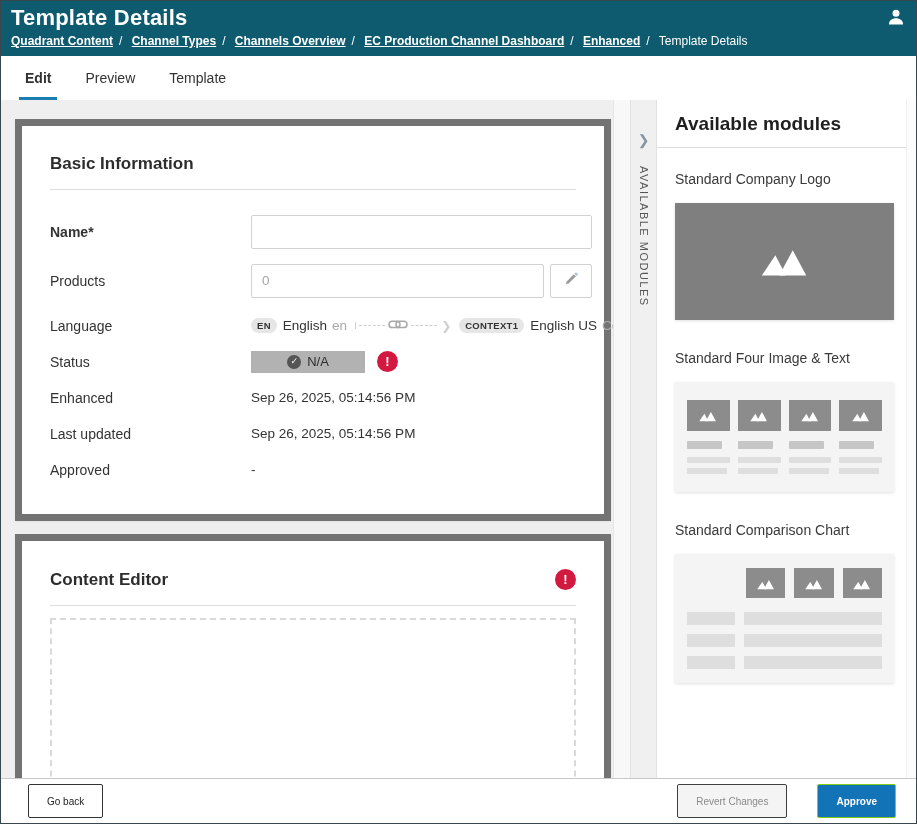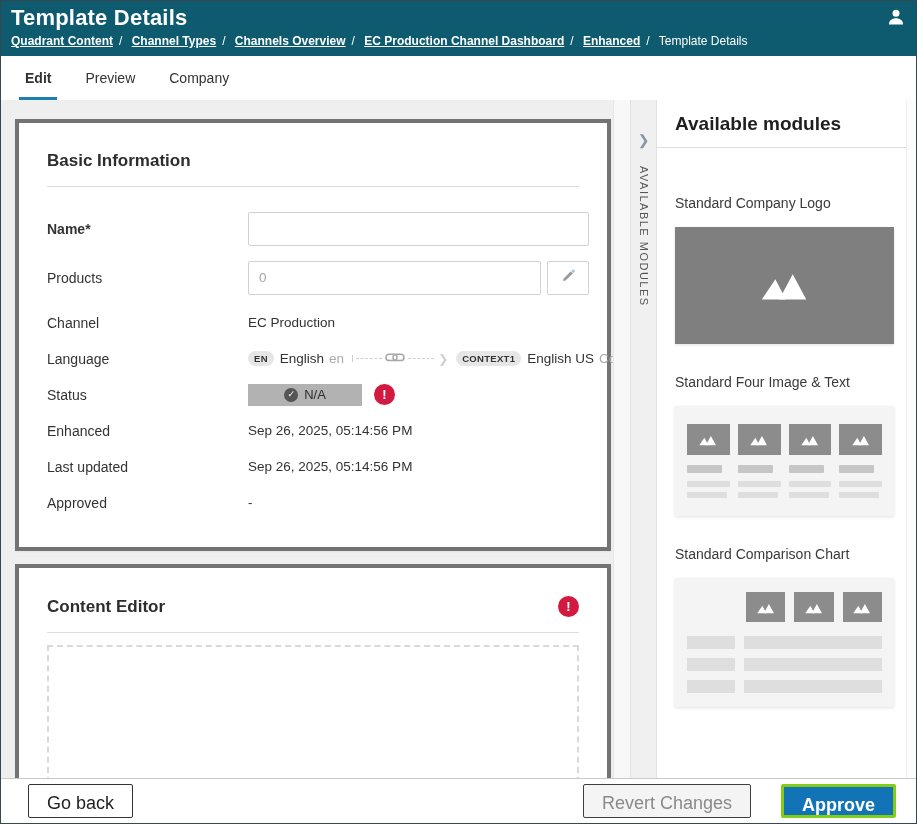--- a/index.html
+++ b/index.html
@@ -35,21 +35,21 @@
     display:flex; flex-direction:column; align-items:center; cursor:pointer;
   }
   .collapse-strip .chev{ color:#8496a5; font-size:14px; font-weight:bold; margin-top:32px; }
   .collapse-strip .vtext{
     writing-mode:vertical-rl; font-size:11px; color:#555; letter-spacing:1.5px; margin-top:18px; white-space:nowrap;
   }
   .sidebar{ flex:0 0 249px; background:#fff; overflow:hidden; }
   .sidebar-scrollbar{ flex:0 0 10px; background:#fcfcfc; border-left:1px solid #eee; }
 
   
-  .card{ background:#fff; border:4px solid #737373; box-shadow:0 1px 2px rgba(0,0,0,.05); width:596px; }
+  .card{ background:#fff; border:7px solid #737373; box-shadow:0 1px 2px rgba(0,0,0,.05); width:596px; }
   .card-head{ display:flex; align-items:center; justify-content:space-between; padding:28px 28px 0 28px; }
   .card h2{ font-size:17px; font-weight:600; color:#2d2d2d; }
   .card .divider{ border:none; border-top:1px solid #dcdcdc; margin:15px 28px 0 28px; }
   .card-body{ padding:24px 28px 26px 28px; }
 
   
   .frow{ display:grid; grid-template-columns:201px 1fr; align-items:center; min-height:35px; margin-bottom:1px; }
   .flabel{ font-size:14px; color:#333; }
   .flabel.bold{ font-weight:bold; }
   .fvalue{ font-size:13.5px; color:#333; }
@@ -93,21 +93,21 @@
     font-size:13px; display:inline-flex; align-items:center; justify-content:center; margin-left:12px; line-height:1;
   }
 
   
   .content-editor{ margin-top:13px; }
   .dropzone{ margin:12px 28px 28px 28px; height:260px; border:2px dashed #d9d9d9; background:#fff; }
 
   
   .sidebar h2{ font-size:19px; font-weight:600; color:#1f1f1f; padding:13px 18px 12px 18px; border-bottom:1px solid #ddd; }
   .modules{ padding:22px 12px 0 18px; }
-  .module{ margin-bottom:29px;margin-top:24px; }
+  .module{ margin-bottom:29px; }
   .module-name{ font-size:14px; color:#3a3a3a; margin-bottom:14px; line-height:19px; max-width:215px; }
   .preview{ width:219px; cursor:grab; box-shadow:0 1px 3px rgba(0,0,0,.12); }
 
   .logo-preview{ height:117px; background:#7f7f7f; display:flex; align-items:center; justify-content:center; }
   .logo-preview svg{ width:58px; height:36px; }
 
   .panel-preview{ background:#f4f4f4; padding:12px; }
   .fit-grid{ display:flex; gap:8px; }
   .fit-col{ flex:1; }
   .mini-img{ height:31px; background:#8c8c8c; display:flex; align-items:center; justify-content:center; margin-bottom:10px; }
@@ -125,24 +125,24 @@
   .cmp-row:last-child{ margin-bottom:0; }
   .cmp-cell-s{ width:48px; height:13px; background:#dedede; }
   .cmp-cell-l{ flex:1; height:13px; background:#dedede; }
 
   
   .footer{
     flex:0 0 45px; background:#fff; border-top:1px solid #c9c9c9;
     display:flex; align-items:center; padding:0 20px 0 27px; gap:30px;
   }
   .footer .spacer{ flex:1; }
-  .btn{ font-family:inherit; font-size:18px; height:34px; border-radius:2px; cursor:pointer; padding:8px 18px; }
+  .btn{ font-family:inherit; font-size:10px; height:34px; border-radius:2px; cursor:pointer; padding:8px 18px; }
   .btn.ghost{ background:#fff; border:1px solid #333; color:#222; }
   .btn.revert{ background:#f4f4f4; border:1px solid #3f3f3f; color:#8a8a8a; }
-  .btn.approve{ background:#1273b7; border:3px solid #84cc16; color:#fff; font-weight:bold;text-align:right; }
+  .btn.approve{ background:#1273b7; border:1px solid #84cc16; color:#fff; font-weight:bold;text-align:right; }
 </style>
 </head>
 <body>
 
 <div class="page">
 
   <header class="topbar">
     <h1>Template Details</h1>
     <span class="user-icon">
       <svg viewBox="0 0 24 24">
@@ -156,21 +156,21 @@
       <a>Channels Overview</a><span class="sep">/</span>
       <a>EC Production Channel Dashboard</a><span class="sep">/</span>
       <a>Enhanced</a><span class="sep">/</span>
       <span class="current">Template Details</span>
     </nav>
   </header>
 
   <div class="tabbar">
     <div class="tab active">Edit</div>
     <div class="tab">Preview</div>
-    <div class="tab">Company</div>
+    <div class="tab">Template</div>
   </div>
 
   <div class="body">
     <main class="main">
 
       <section class="card">
         <div class="card-head">
           <h2>Basic Information</h2>
         </div>
         <hr class="divider">
@@ -189,24 +189,20 @@
                 <span>
                   <svg width="16" height="16" viewBox="0 0 16 16">
                       <path d="M3 13 L3.7 10.4 L10.6 3.5 L13 5.2 L5.6 12.4 Z" fill="#9a9a9a"></path>
                       <path d="M11.2 2.9 L12.4 1.7 a0.9 0.9 0 0 1 1.3 0 l0.9 0.9 a0.9 0.9 0 0 1 0 1.3 L13.5 5.1 Z" fill="#aac4d8"></path>
                     </svg>
                 </span>
               </span>
             </div>
           </div>
 
-          <div class="frow">
-            <span class="flabel">Channel</span>
-            <span class="fvalue">EC Production</span>
-          </div>
 
           <div class="frow">
             <span class="flabel">Language</span>
             <span class="lang-line">
               <span class="lang-badge">EN</span>
               <span class="lang-name">English</span>
               <span class="lang-locale">en</span>
               <span class="connector">
                 <span class="tick"></span>
                   <span class="dash"></span>

